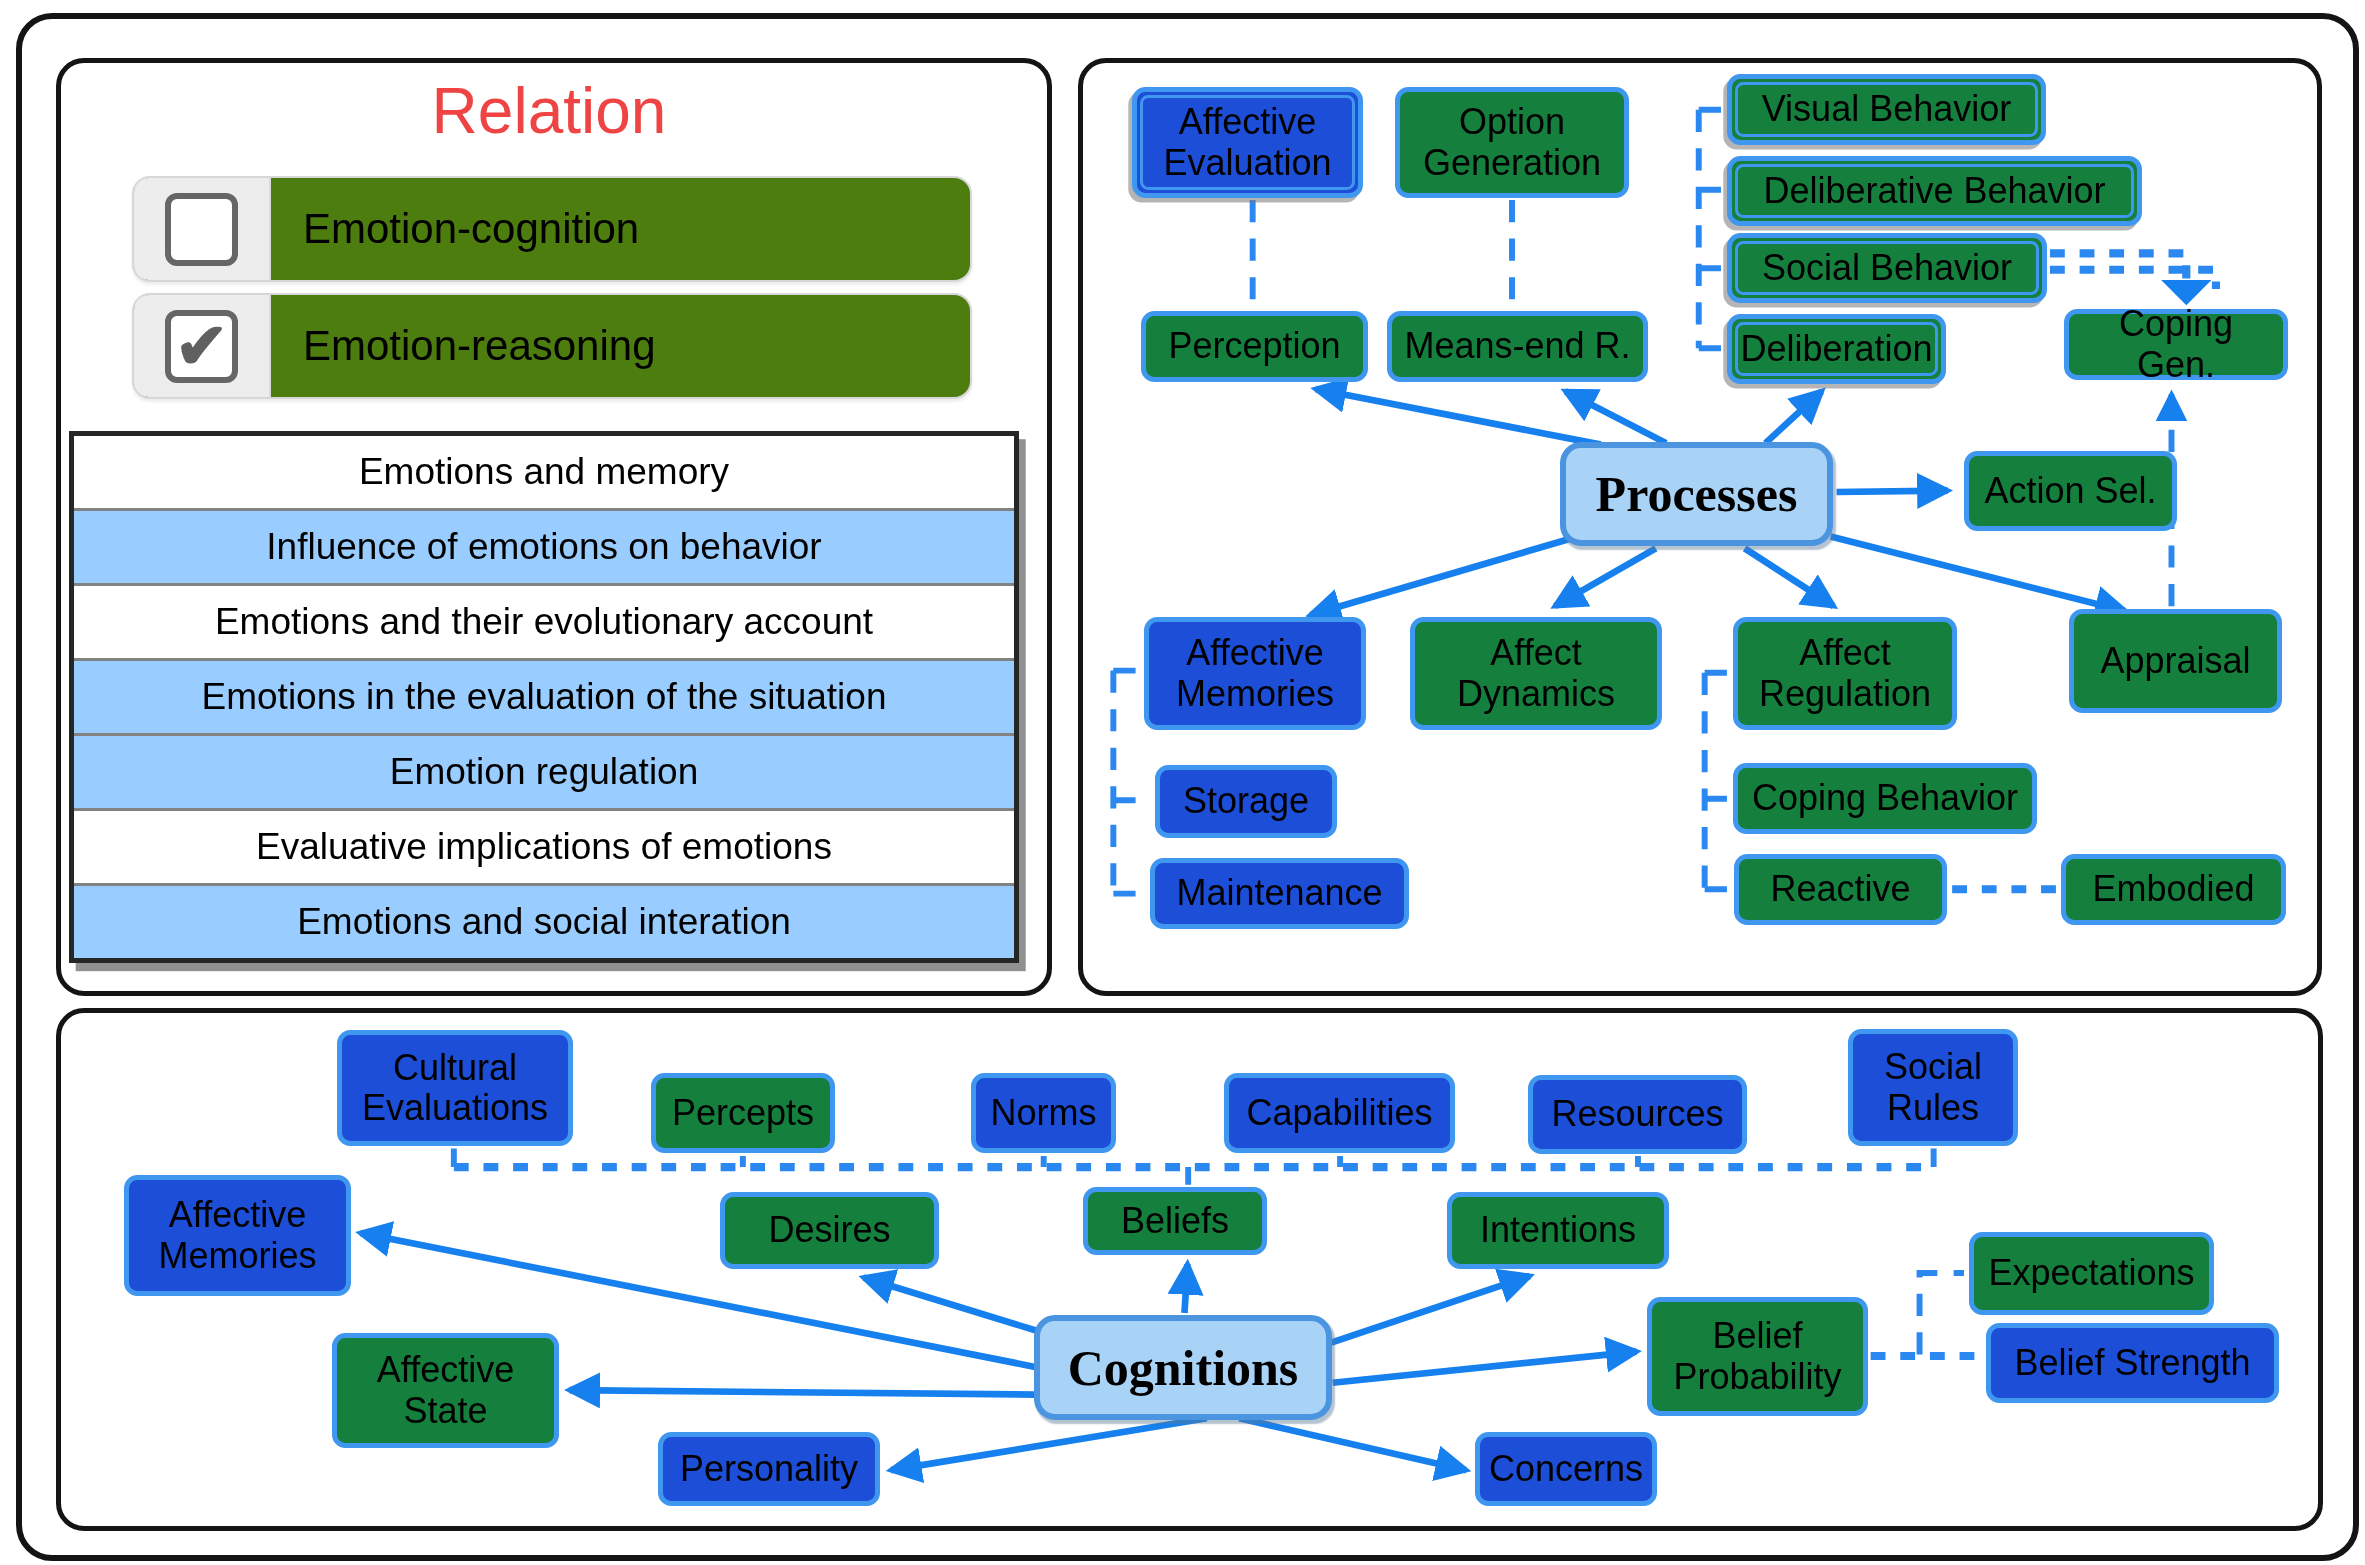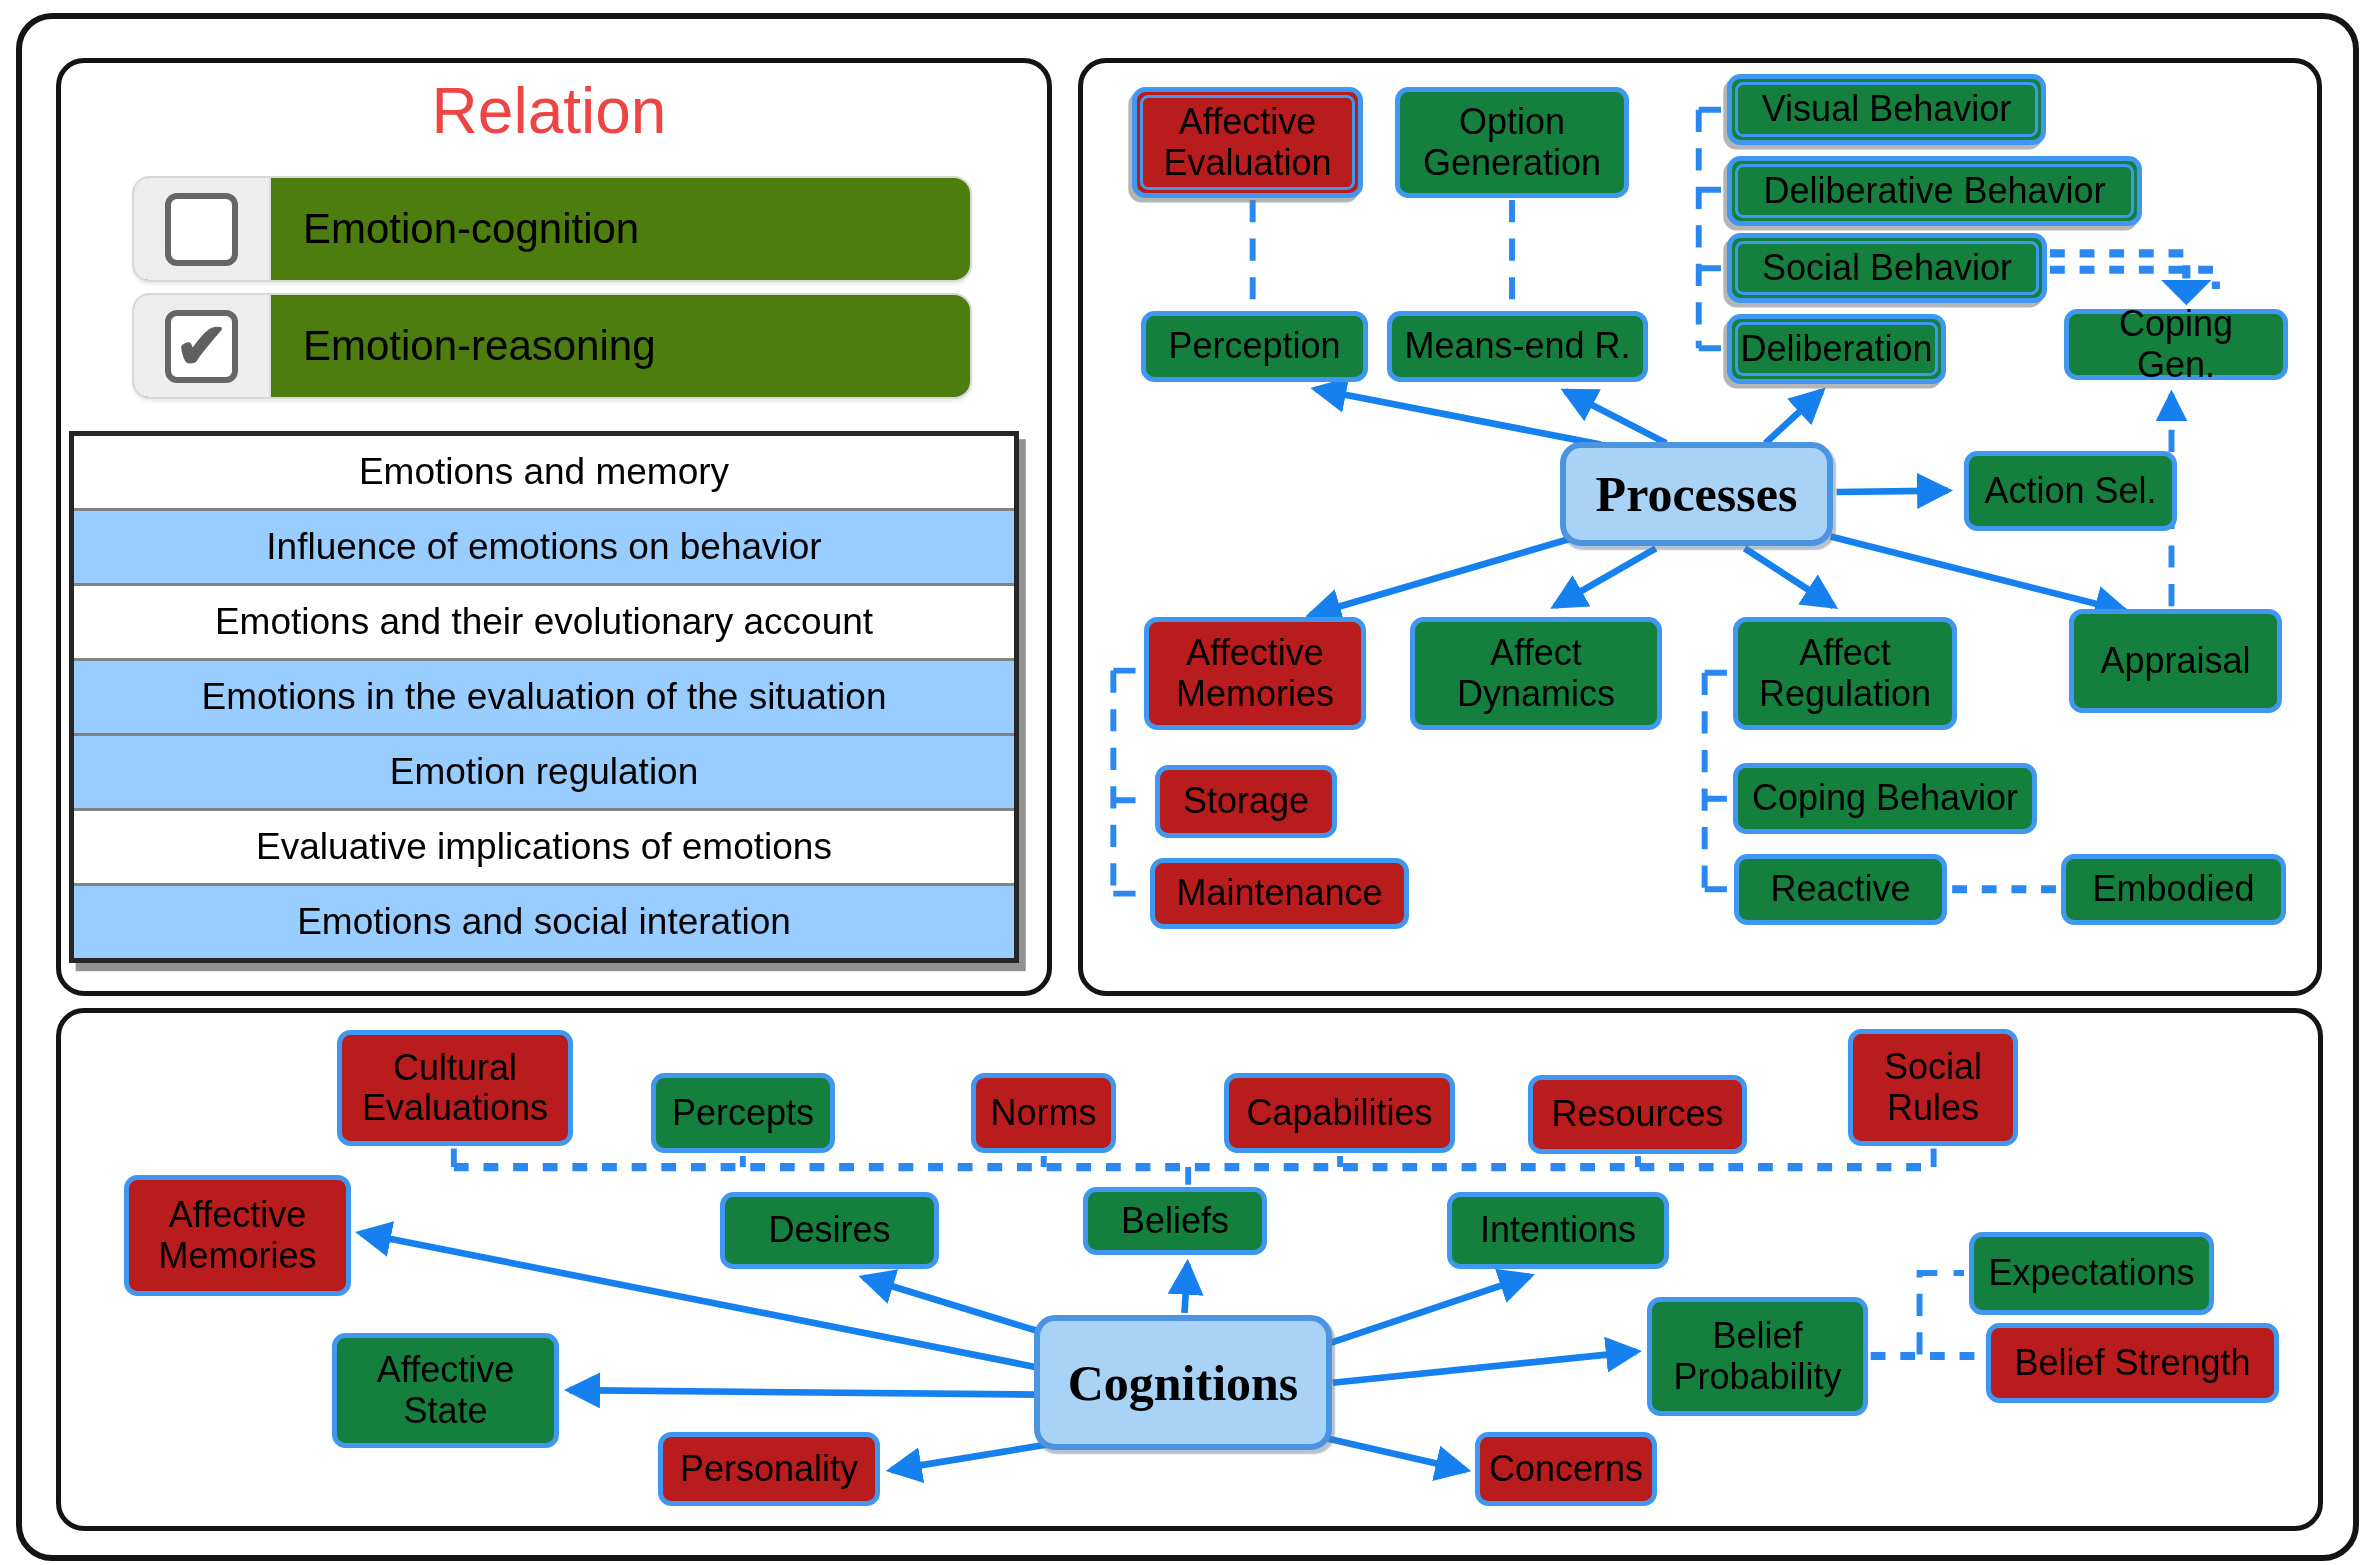--- a/index.html
+++ b/index.html
@@ -30,21 +30,21 @@
 
   .topic-table{position:absolute;left:69px;top:431px;width:950px;height:532px;
           border:5.2px solid #262626;box-shadow:6.7px 8.2px 0 #919191;background:#fff;
           display:flex;flex-direction:column;box-sizing:border-box;}
   .topic-row{flex:1;display:flex;align-items:center;justify-content:center;
           font-size:37px;border-top:3px solid #828282;background:#fff;}
   .topic-row:first-child{border-top:none;}
   .topic-row.hl{background:#99ccff;}
 
   .node{position:absolute;box-sizing:border-box;display:flex;align-items:center;justify-content:center;
-        text-align:center;background:#b91c1c;border:5.2px solid #3f97f0;border-radius:13.3px;
+        text-align:center;background:#1d4ed8;border:5.2px solid #3f97f0;border-radius:13.3px;
         font-size:36px;line-height:1.12;padding:1.5px 6px;}
   .node.gray{background:#15803d;}
   .node.double::after{content:'';position:absolute;inset:3px;border:3.7px solid #3f97f0;
         border-radius:8.2px;pointer-events:none;}
   .node.double{box-shadow:-3.7px 4.4px 0 rgba(120,120,120,0.55);}
   .hub{position:absolute;box-sizing:border-box;display:flex;align-items:center;justify-content:center;
         background:#a9d2f7;border:6px solid #4a94e0;border-radius:21px;
         font-size:50px;font-weight:bold;text-align:center;
         box-shadow:2.2px 3.7px 1.5px rgba(90,120,150,0.45);font-family:Liberation Serif, serif;}
   svg.edges{position:absolute;left:0;top:0;width:2366px;height:1565px;pointer-events:none;}
@@ -153,20 +153,20 @@
   <div class="node gray" style="left:651px;top:1073px;width:184px;height:80px;">Percepts</div>
   <div class="node" style="left:971px;top:1073px;width:145px;height:80px;">Norms</div>
   <div class="node" style="left:1224px;top:1073px;width:231px;height:80px;">Capabilities</div>
   <div class="node" style="left:1528px;top:1075px;width:219px;height:79px;">Resources</div>
   <div class="node" style="left:1848px;top:1029px;width:170px;height:117px;">Social Rules</div>
   <div class="node" style="left:124px;top:1175px;width:227px;height:121px;">Affective Memories</div>
   <div class="node gray" style="left:720px;top:1192px;width:219px;height:77px;">Desires</div>
   <div class="node gray" style="left:1083px;top:1187px;width:184px;height:68px;">Beliefs</div>
   <div class="node gray" style="left:1447px;top:1192px;width:222px;height:77px;">Intentions</div>
   <div class="node gray" style="left:1969px;top:1232px;width:245px;height:83px;">Expectations</div>
-  <div class="hub" style="left:1034px;top:1315px;width:298px;height:135px;">Cognitions</div>
+  <div class="hub" style="left:1034px;top:1315px;width:298px;height:105px;">Cognitions</div>
   <div class="node gray" style="left:332px;top:1333px;width:227px;height:115px;">Affective State</div>
   <div class="node gray" style="left:1647px;top:1297px;width:221px;height:119px;">Belief Probability</div>
   <div class="node" style="left:1986px;top:1323px;width:293px;height:80px;">Belief Strength</div>
   <div class="node" style="left:658px;top:1432px;width:222px;height:74px;">Personality</div>
   <div class="node" style="left:1475px;top:1432px;width:182px;height:74px;">Concerns</div>
 </div>
 
 
 </body></html>

